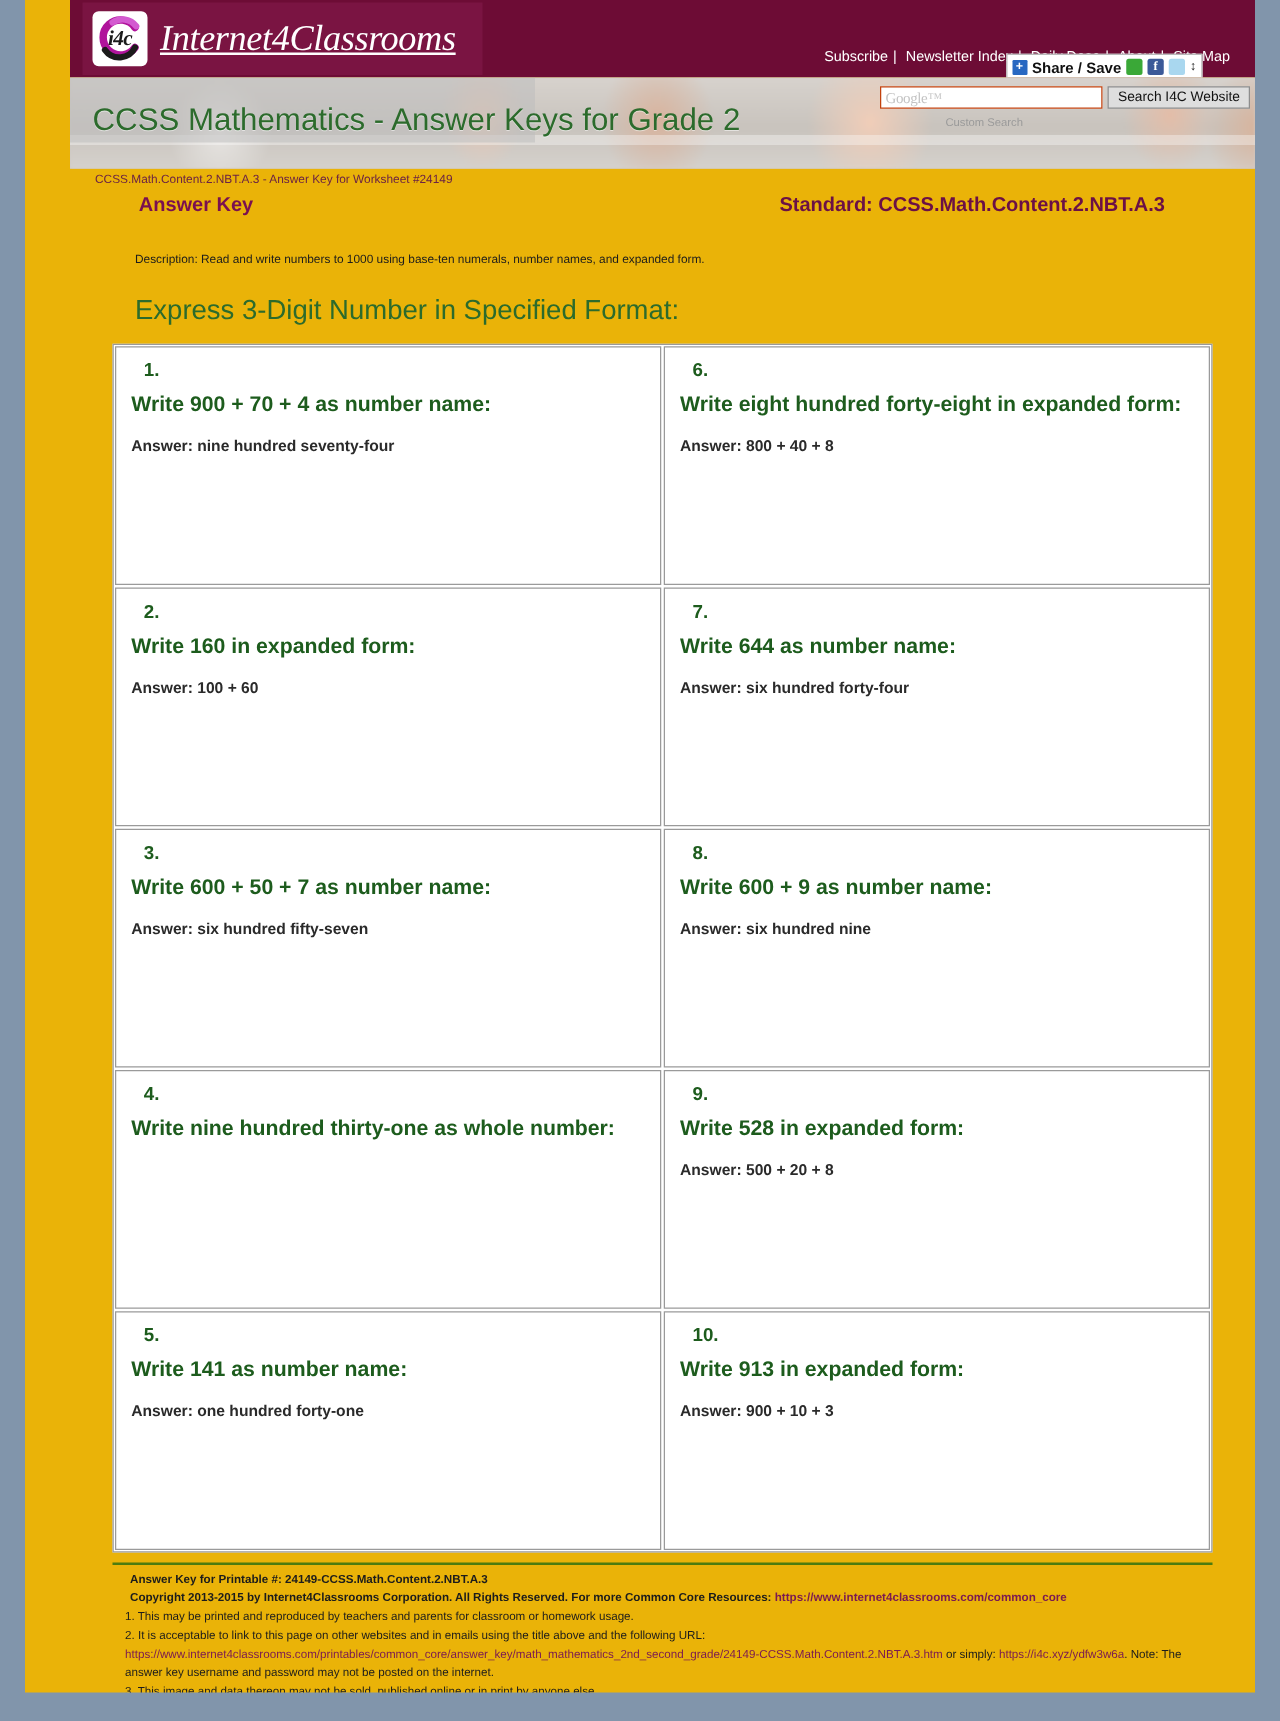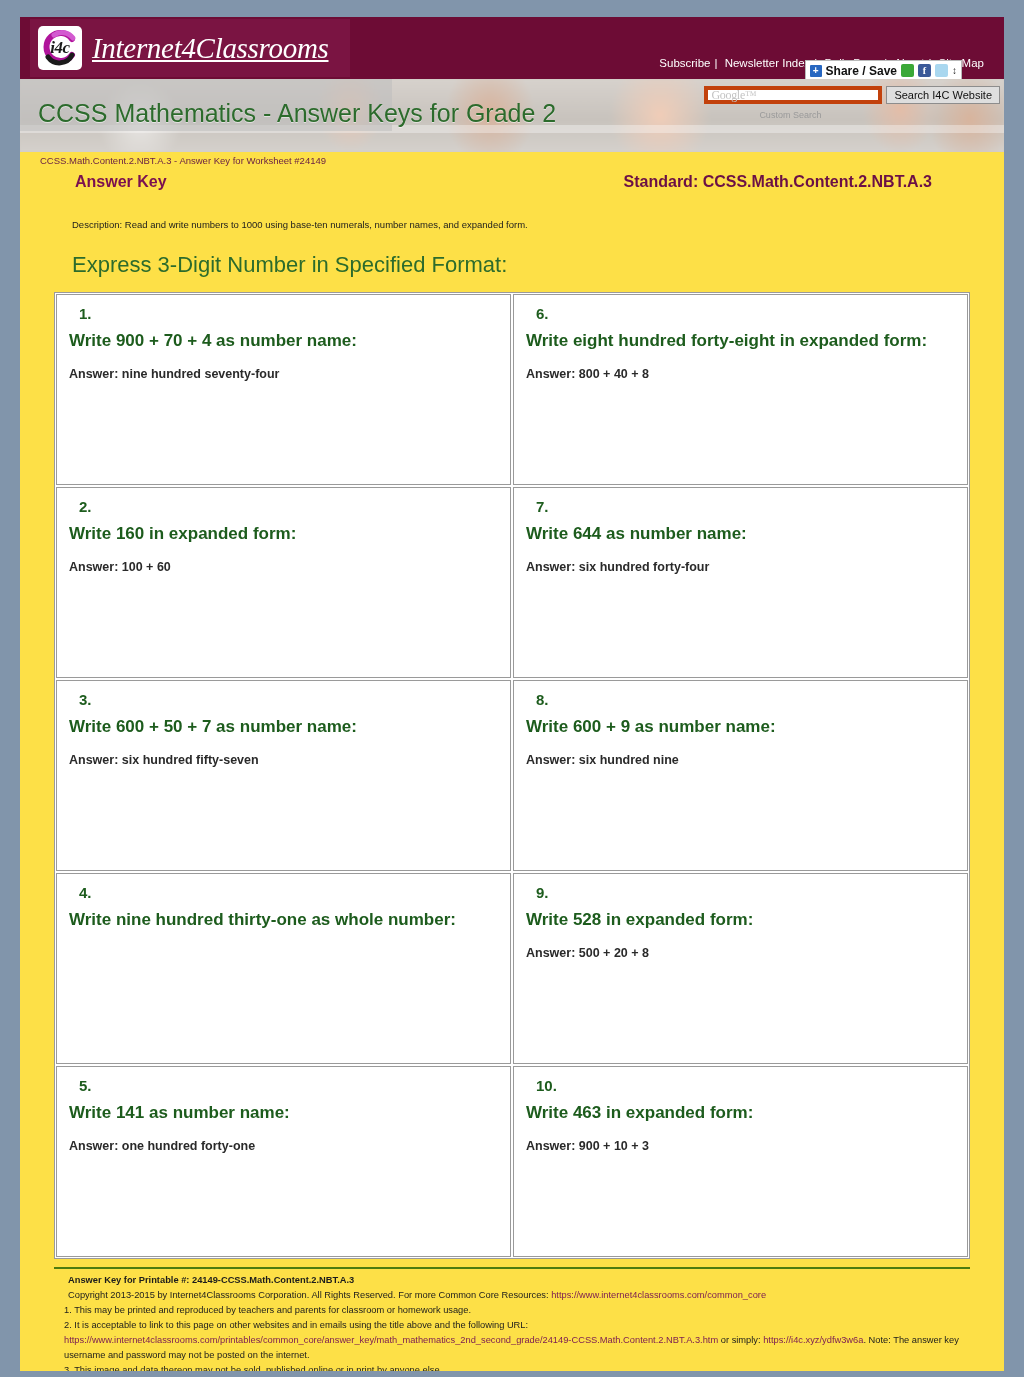--- a/index.html
+++ b/index.html
@@ -9,25 +9,26 @@
   body {
     width: 1024px;
     height: 1377px;
     background: #8195ab;
     font-family: "Liberation Sans", sans-serif;
     overflow: hidden;
   }
   .page {
     position: absolute;
     left: 20px;
-    top: 17px;
+    top: 0;
     width: 984px;
     height: 1360px;
-    background: #fde047;
+    background: #eab308;
     box-sizing: border-box;
+    padding-left: 36px;
   }
 
   
   .topbar {
     position: relative;
     height: 62px;
     background: #6d0c35;
     background: linear-gradient(to right, #6d0c35 0%, #6d0c35 100%);
     overflow: hidden;
   }
@@ -173,21 +174,21 @@
   .searchwrap {
     position: absolute;
     right: 4px;
     top: 7px;
     display: flex;
     align-items: stretch;
     height: 18px;
   }
   .searchinput {
     width: 178px;
-    border: 4px solid #c2410c;
+    border: 1px solid #c2410c;
     background: #ffffff;
     display: flex;
     align-items: center;
     padding: 0 3px;
     box-sizing: border-box;
   }
   .gtxt {
     font-family: "Liberation Serif", serif;
     font-size: 12px;
     color: #b0b0b0;
@@ -294,21 +295,21 @@
     color: #1c1c1c;
     line-height: 1.62;
   }
   .footer a, .footer .link {
     color: #7a1a52;
     text-decoration: none;
     word-break: break-all;
   }
   .footer .row { padding-left: 10px; }
   .footer .row0 { padding-left: 14px; font-weight: bold; }
-  .footer .row1 { padding-left: 14px; font-weight: normal; }
+  .footer .row1 { padding-left: 14px; font-weight: bold; }
   .bottombar {
     position: absolute;
     left: 0;
     bottom: 0;
     width: 100%;
     height: 6px;
     background: #8195ab;
   }
 </style>
 </head>
@@ -418,21 +419,21 @@
       <div class="q-ans">Answer: 500 + 20 + 8</div>
     </div>
 
     <div class="cell">
       <div class="q-num">5.</div>
       <div class="q-text">Write 141 as number name:</div>
       <div class="q-ans">Answer: one hundred forty-one</div>
     </div>
     <div class="cell">
       <div class="q-num">10.</div>
-      <div class="q-text">Write 463 in expanded form:</div>
+      <div class="q-text">Write 913 in expanded form:</div>
       <div class="q-ans">Answer: 900 + 10 + 3</div>
     </div>
   </div>
 
   <div class="footer">
     <div class="row0">Answer Key for Printable #: 24149-CCSS.Math.Content.2.NBT.A.3</div>
     <div class="row1"><span>Copyright 2013-2015 by Internet4Classrooms Corporation. All Rights Reserved. For more Common Core Resources: </span><a href="#" class="link">https://www.internet4classrooms.com/common_core</a></div>
     <div class="row">1. This may be printed and reproduced by teachers and parents for classroom or homework usage.</div>
     <div class="row">2. It is acceptable to link to this page on other websites and in emails using the title above and the following URL:</div>
     <div class="row"><a href="#" class="link">https://www.internet4classrooms.com/printables/common_core/answer_key/math_mathematics_2nd_second_grade/24149-CCSS.Math.Content.2.NBT.A.3.htm</a><span> or simply: </span><a href="#" class="link">https://i4c.xyz/ydfw3w6a</a><span>. Note: The answer key username and password may not be posted on the internet.</span></div>

